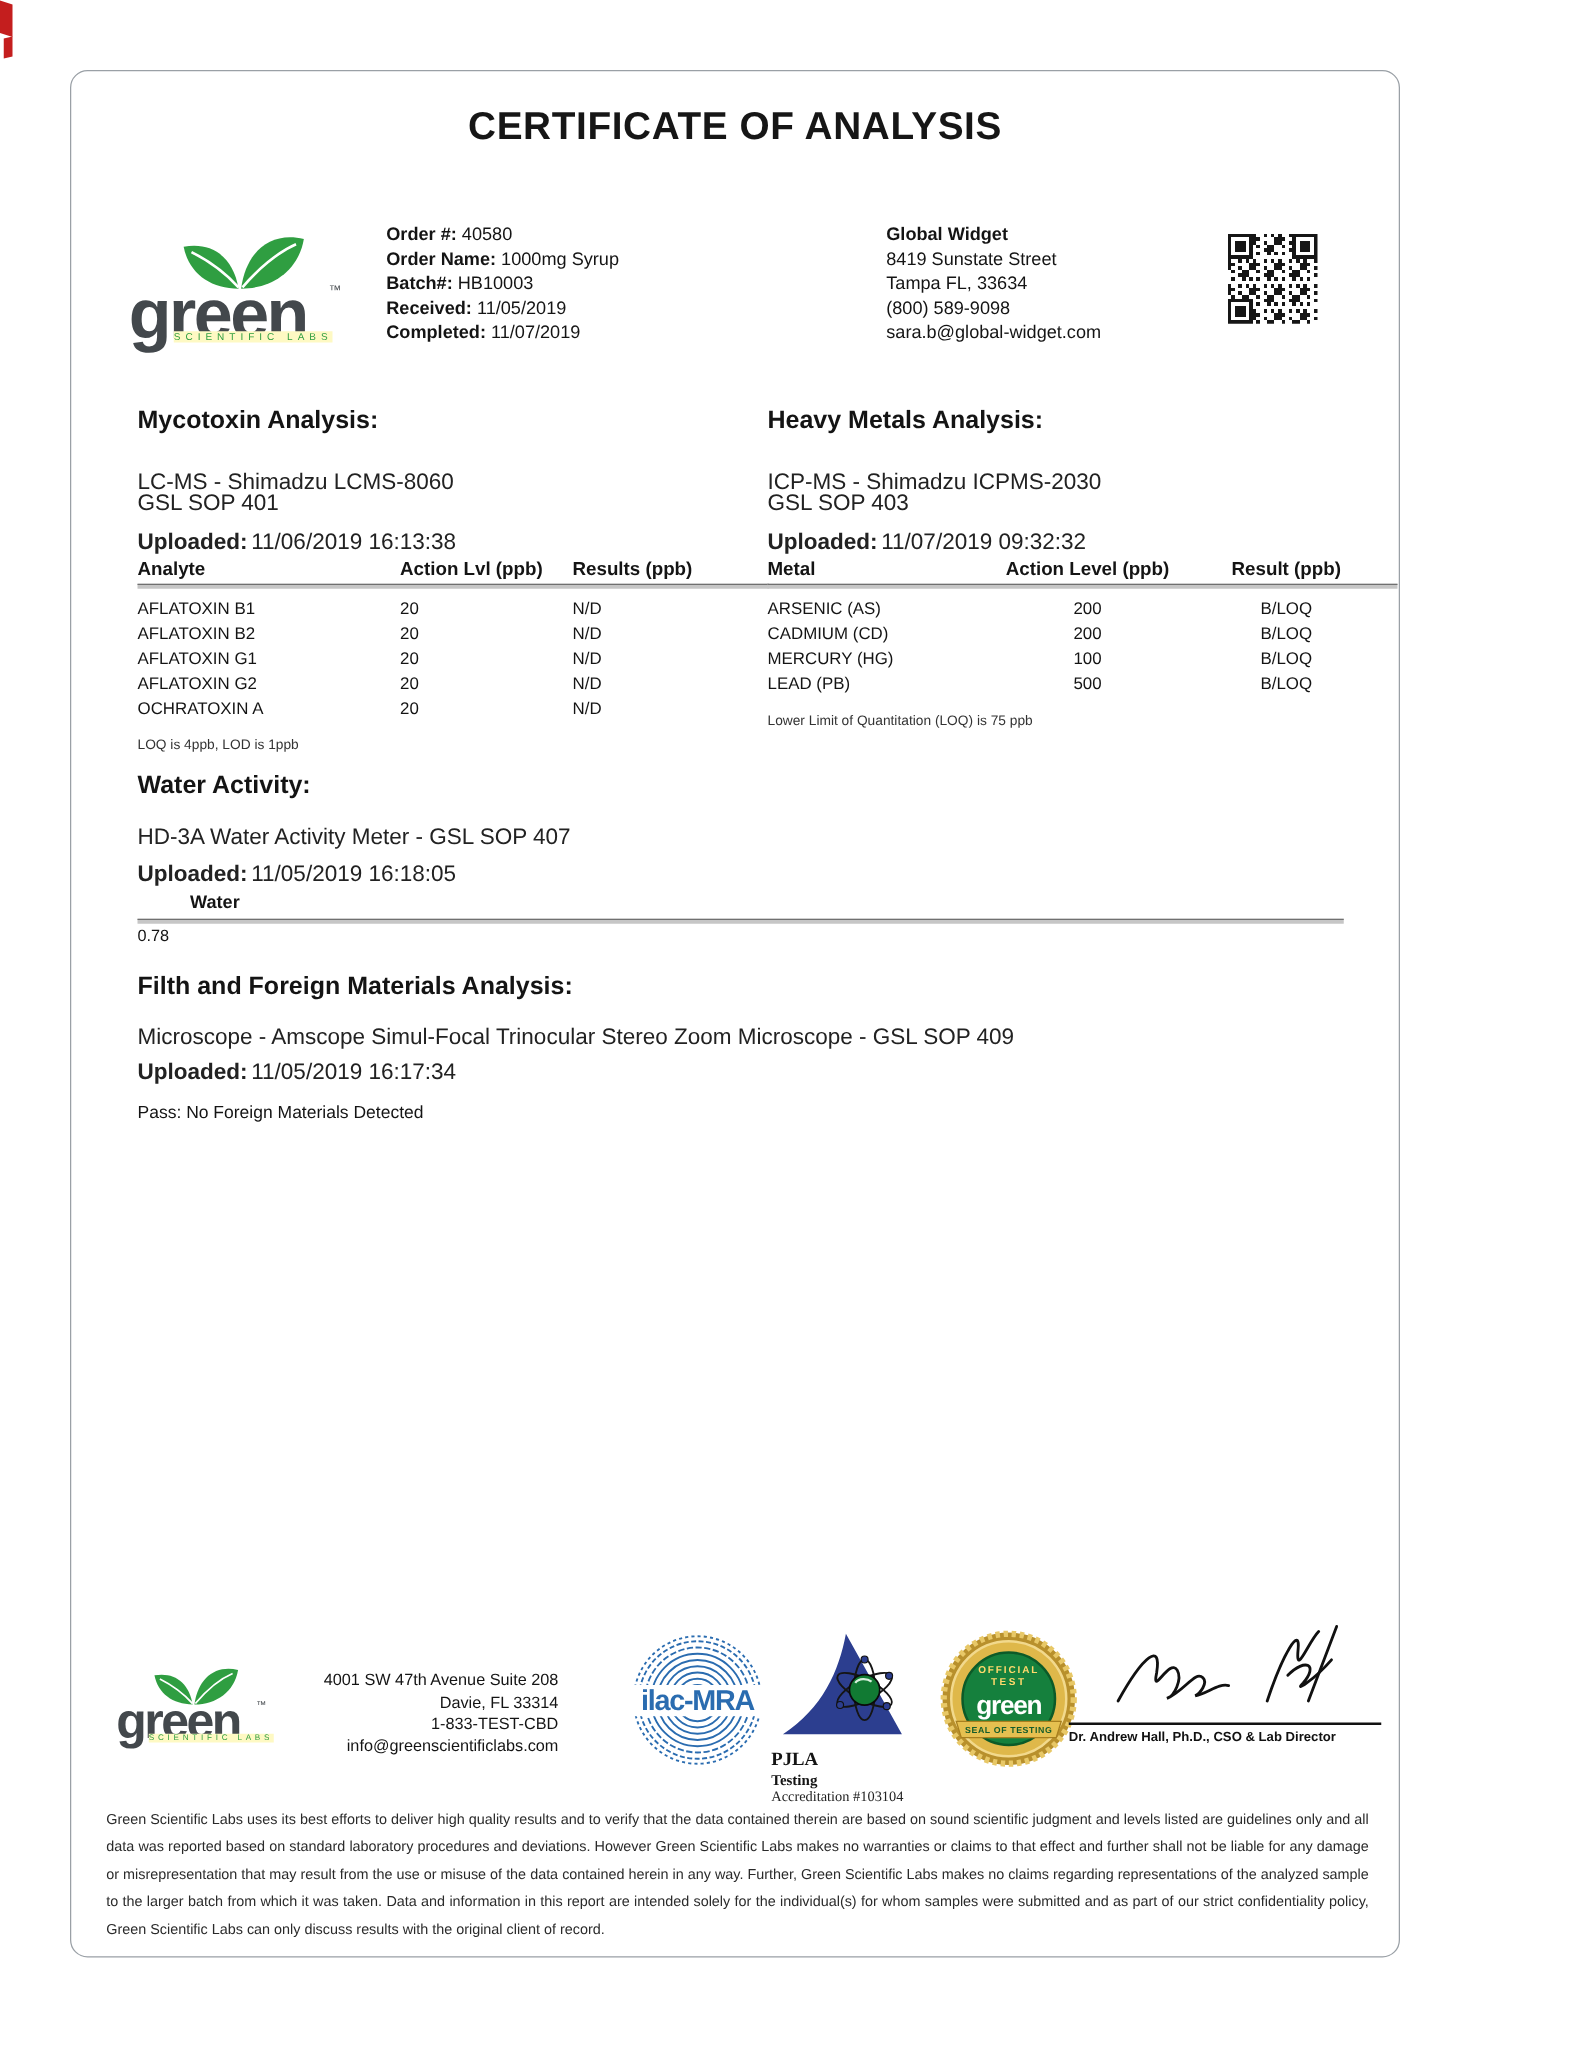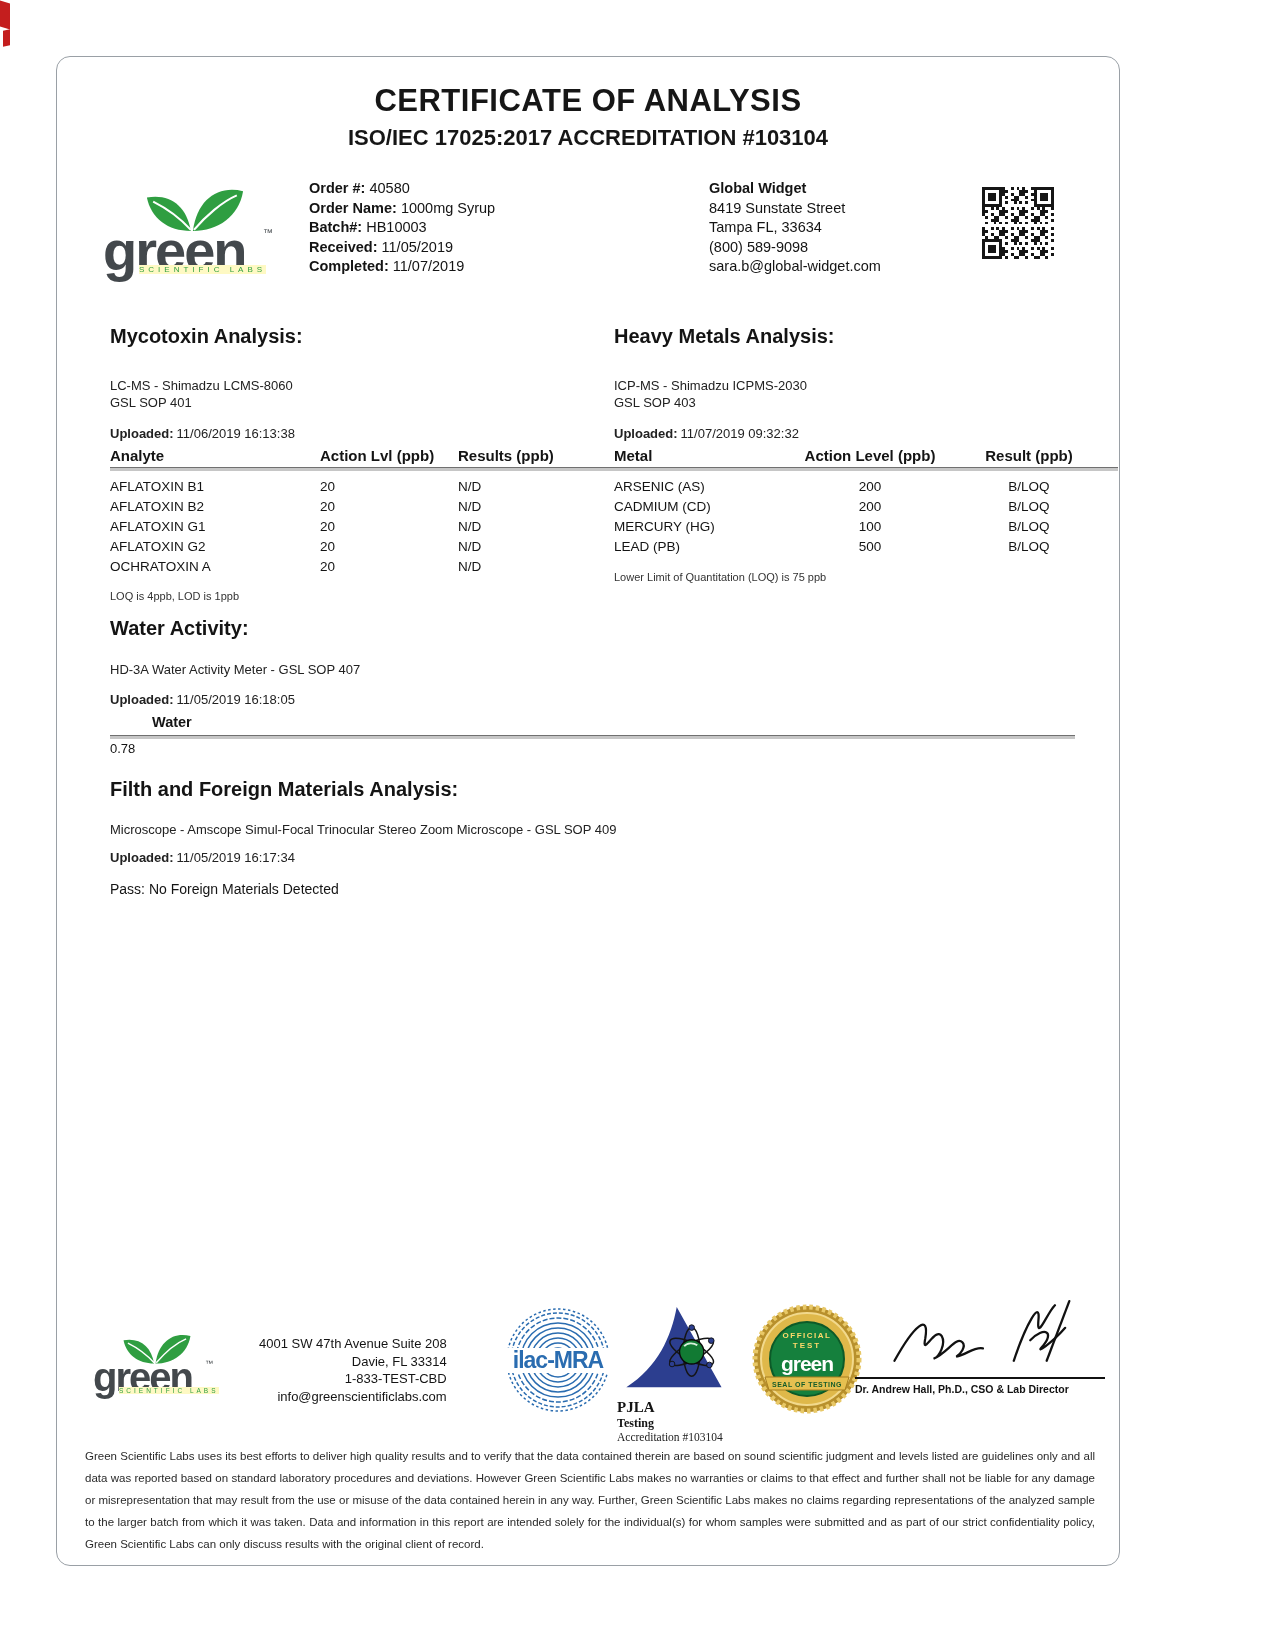--- a/index.html
+++ b/index.html
@@ -5,21 +5,21 @@
   html,body{margin:0;padding:0;background:#ffffff;}
   body{width:1275px;height:1650px;position:relative;font-family:"Liberation Sans",sans-serif;color:#141414;-webkit-font-smoothing:antialiased;}
   .page{position:absolute;left:56px;top:56px;width:1062px;height:1508px;border:1px solid #9aa0a6;border-radius:14px;background:#fff;}
   .abs{position:absolute;}
   .b{font-weight:bold;}
   .center{text-align:left;}
   .title{width:100%;text-align:center;font-size:31px;font-weight:bold;letter-spacing:.5px;color:#161616;}
   .subtitle{width:100%;text-align:center;font-size:22px;font-weight:bold;color:#161616;}
   .info{font-size:14.5px;line-height:19.5px;}
   .sec-h{font-size:20px;font-weight:bold;color:#141414;}
-  .body-sm{font-size:13px;line-height:17px;color:#222;}
+  .body-sm{font-size:18px;line-height:17px;color:#222;}
   .note{font-size:11px;color:#333;}
   .tbl{position:absolute;}
   .tbl .hdr,.tbl .row{display:grid;align-items:center;}
   .tbl .hdr{font-weight:bold;font-size:15px;height:20px;}
   .tbl .row{font-size:13.5px;height:20px;}
   .tbl-left .hdr,.tbl-left .row{grid-template-columns:210px 138px 157px;}
   .tbl-right .hdr,.tbl-right .row{grid-template-columns:186px 140px 178px;}
   .tbl-right .hdr span:nth-child(2),.tbl-right .row span:nth-child(2),
   .tbl-right .hdr span:nth-child(3),.tbl-right .row span:nth-child(3){text-align:center;}
   .thick-rule{height:3px;background:#c6c6c6;border-top:1px solid #707070;margin:2px 0 5px 0;}
@@ -41,21 +41,20 @@
 </style>
 </head>
 <body>
 
 <div class="scan-mark" style="left:0;top:2px;width:10px;height:26px;transform:skewY(18deg);"></div>
 <div class="scan-mark" style="left:3px;top:30px;width:7px;height:16px;transform:skewY(-12deg);"></div>
 
 <div class="page">
 
   <div class="abs title" style="top:26px;left:0;">CERTIFICATE OF ANALYSIS</div>
-  <div class="abs subtitle" style="top:68px;left:0;">ISO/IEC 17025:2017 ACCREDITATION #103104</div>
 
   <div class="logo" style="left:46px;top:130px;width:190px;height:96px;">
     <svg width="108" height="46" viewBox="0 0 96 44" style="position:absolute;left:38px;top:0;">
       <path d="M44,42 C40,18 24,6 2,10 C6,30 22,42 44,42 Z" fill="#2f9e41"></path>
       <path d="M46,42 C50,12 70,-2 94,4 C90,28 70,42 46,42 Z" fill="#2f9e41"></path>
       <path d="M8,14 C20,20 34,30 44,41" stroke="#ffffff" stroke-width="2" fill="none"></path>
       <path d="M88,8 C74,14 58,28 47,41" stroke="#ffffff" stroke-width="2" fill="none"></path>
     </svg>
     <div class="word abs" style="top:36px;left:0;font-size:56px;">green</div>
     <div class="tag abs" style="left:36px;top:78px;font-size:8px;letter-spacing:4px;">SCIENTIFIC LABS</div>

